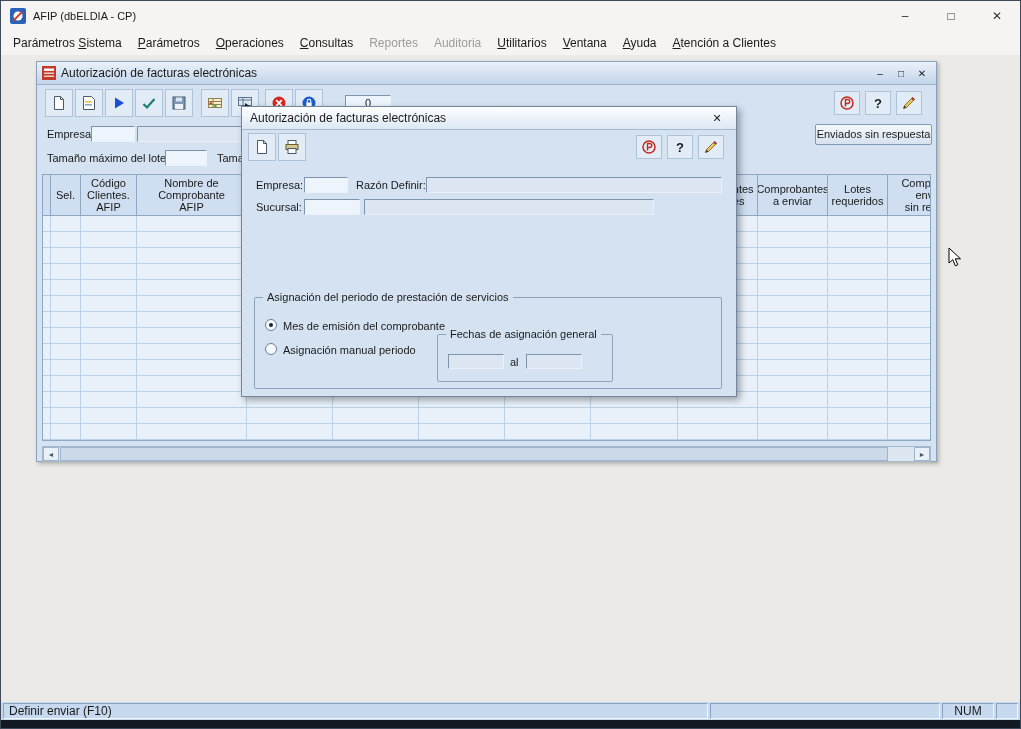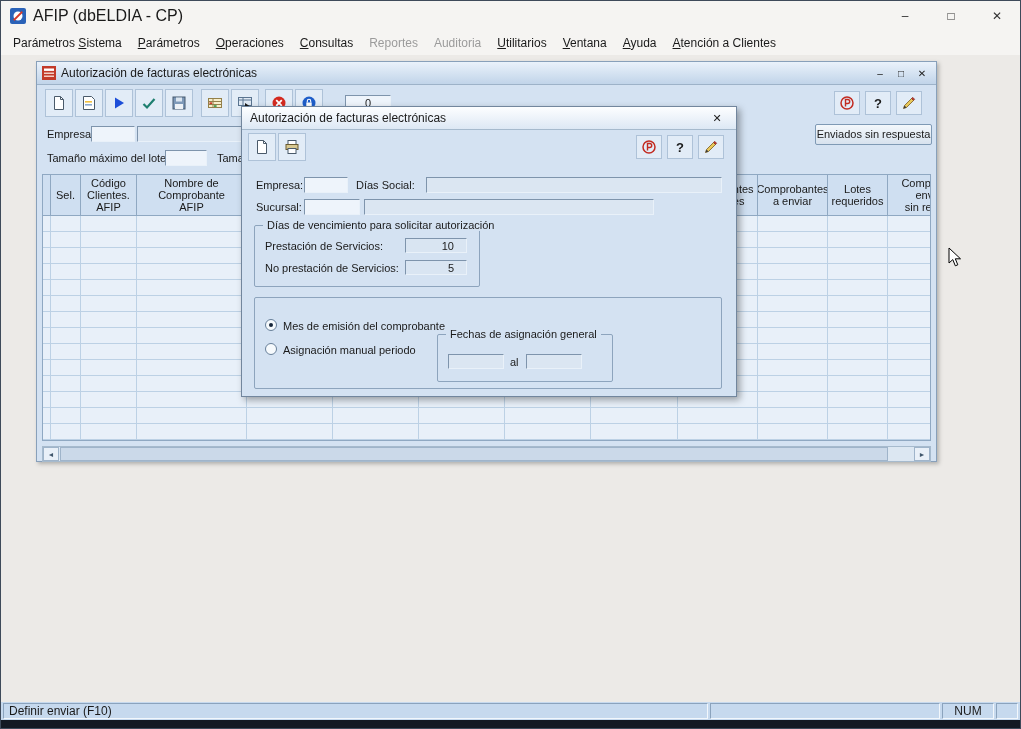--- a/index.html
+++ b/index.html
@@ -2,21 +2,21 @@
 <html><head>
 <meta charset="utf-8">
 <style>
   html,body{margin:0;padding:0;background:#777;}
   #screen{position:relative;width:1021px;height:729px;background:#eceae7;
     font-family:"Liberation Sans",sans-serif;font-size:11px;color:#1a1a1a;
     border:1px solid #3e4a5a;box-sizing:border-box;overflow:hidden;}
   
   .titlebar{position:absolute;left:0;top:0;right:0;height:30px;background:#f5f4f2;display:flex;align-items:center;}
   .app-icon{width:16px;height:16px;margin:0 7px 0 9px;flex:none;}
-  .title-text{font-size:16px;white-space:nowrap;}
+  .title-text{font-size:11px;white-space:nowrap;}
   .win-controls{margin-left:auto;display:flex;height:100%;}
   .win-btn{width:46px;display:flex;align-items:center;justify-content:center;font-size:12px;color:#333;}
   
   .menubar{position:absolute;left:0;top:30px;right:0;height:24px;background:#f5f4f2;
     border-bottom:1px solid #d6d3cf;display:flex;align-items:center;padding-left:4px;font-size:12px;}
   .menu-item{padding:3px 8px;white-space:nowrap;text-align:right;}
   .menu-item.disabled{color:#9b9b9b;}
   
   .mdi{position:absolute;left:0;top:54px;right:0;bottom:26px;background:#eceae7;}
   
@@ -533,35 +533,29 @@
                   <path d="M10.5 3.5l2 2 1.2-1.2-2-2z" fill="#c0392b" stroke="#7a2a20" stroke-width="0.6"></path>
                   <path d="M2.5 13.5l1-3 2 2z" fill="#3a3a3a"></path>
                 </svg>
               </span>
             </div>
         </div>
       </div>
 
       <div class="lbl" style="left:14px;top:72px">Empresa:</div>
       <div class="fld sunken" style="left:62px;top:70px;width:44px"></div>
-      <div class="lbl" style="left:114px;top:72px">Días Social:</div>
+      <div class="lbl" style="left:114px;top:72px">Razón Definir:</div>
       <div class="fld sunken dis" style="left:184px;top:70px;width:296px"></div>
       <div class="lbl" style="left:14px;top:94px">Sucursal:</div>
       <div class="fld sunken" style="left:62px;top:92px;width:56px"></div>
       <div class="fld sunken dis" style="left:122px;top:92px;width:290px"></div>
 
-      <div class="grp" style="left:12px;top:118px;width:226px;height:62px">
-        <span class="grp-legend">Días de vencimiento para solicitar autorización</span>
-        <div class="lbl" style="left:10px;top:14px">Prestación de Servicios:</div>
-        <div class="fld sunken value" style="left:150px;top:12px;width:62px;height:15px">10</div>
-        <div class="lbl" style="left:10px;top:36px">No prestación de Servicios:</div>
-        <div class="fld sunken value" style="left:150px;top:34px;width:62px;height:15px">5</div>
-      </div>
 
       <div class="grp" style="left:12px;top:190px;width:468px;height:92px">
+        <span class="grp-legend">Asignación del periodo de prestación de servicios</span>
         <span class="radio selected" style="left:10px;top:21px"></span>
         <div class="lbl" style="left:28px;top:22px">Mes de emisión del comprobante</div>
         <span class="radio" style="left:10px;top:45px"></span>
         <div class="lbl" style="left:28px;top:46px">Asignación manual periodo</div>
         <div class="grp" style="left:182px;top:36px;width:176px;height:48px">
           <span class="grp-legend">Fechas de asignación general</span>
           <div class="fld sunken dis" style="left:10px;top:19px;width:56px;height:15px"></div>
           <div class="lbl" style="left:72px;top:21px">al</div>
           <div class="fld sunken dis" style="left:88px;top:19px;width:56px;height:15px"></div>
         </div>

